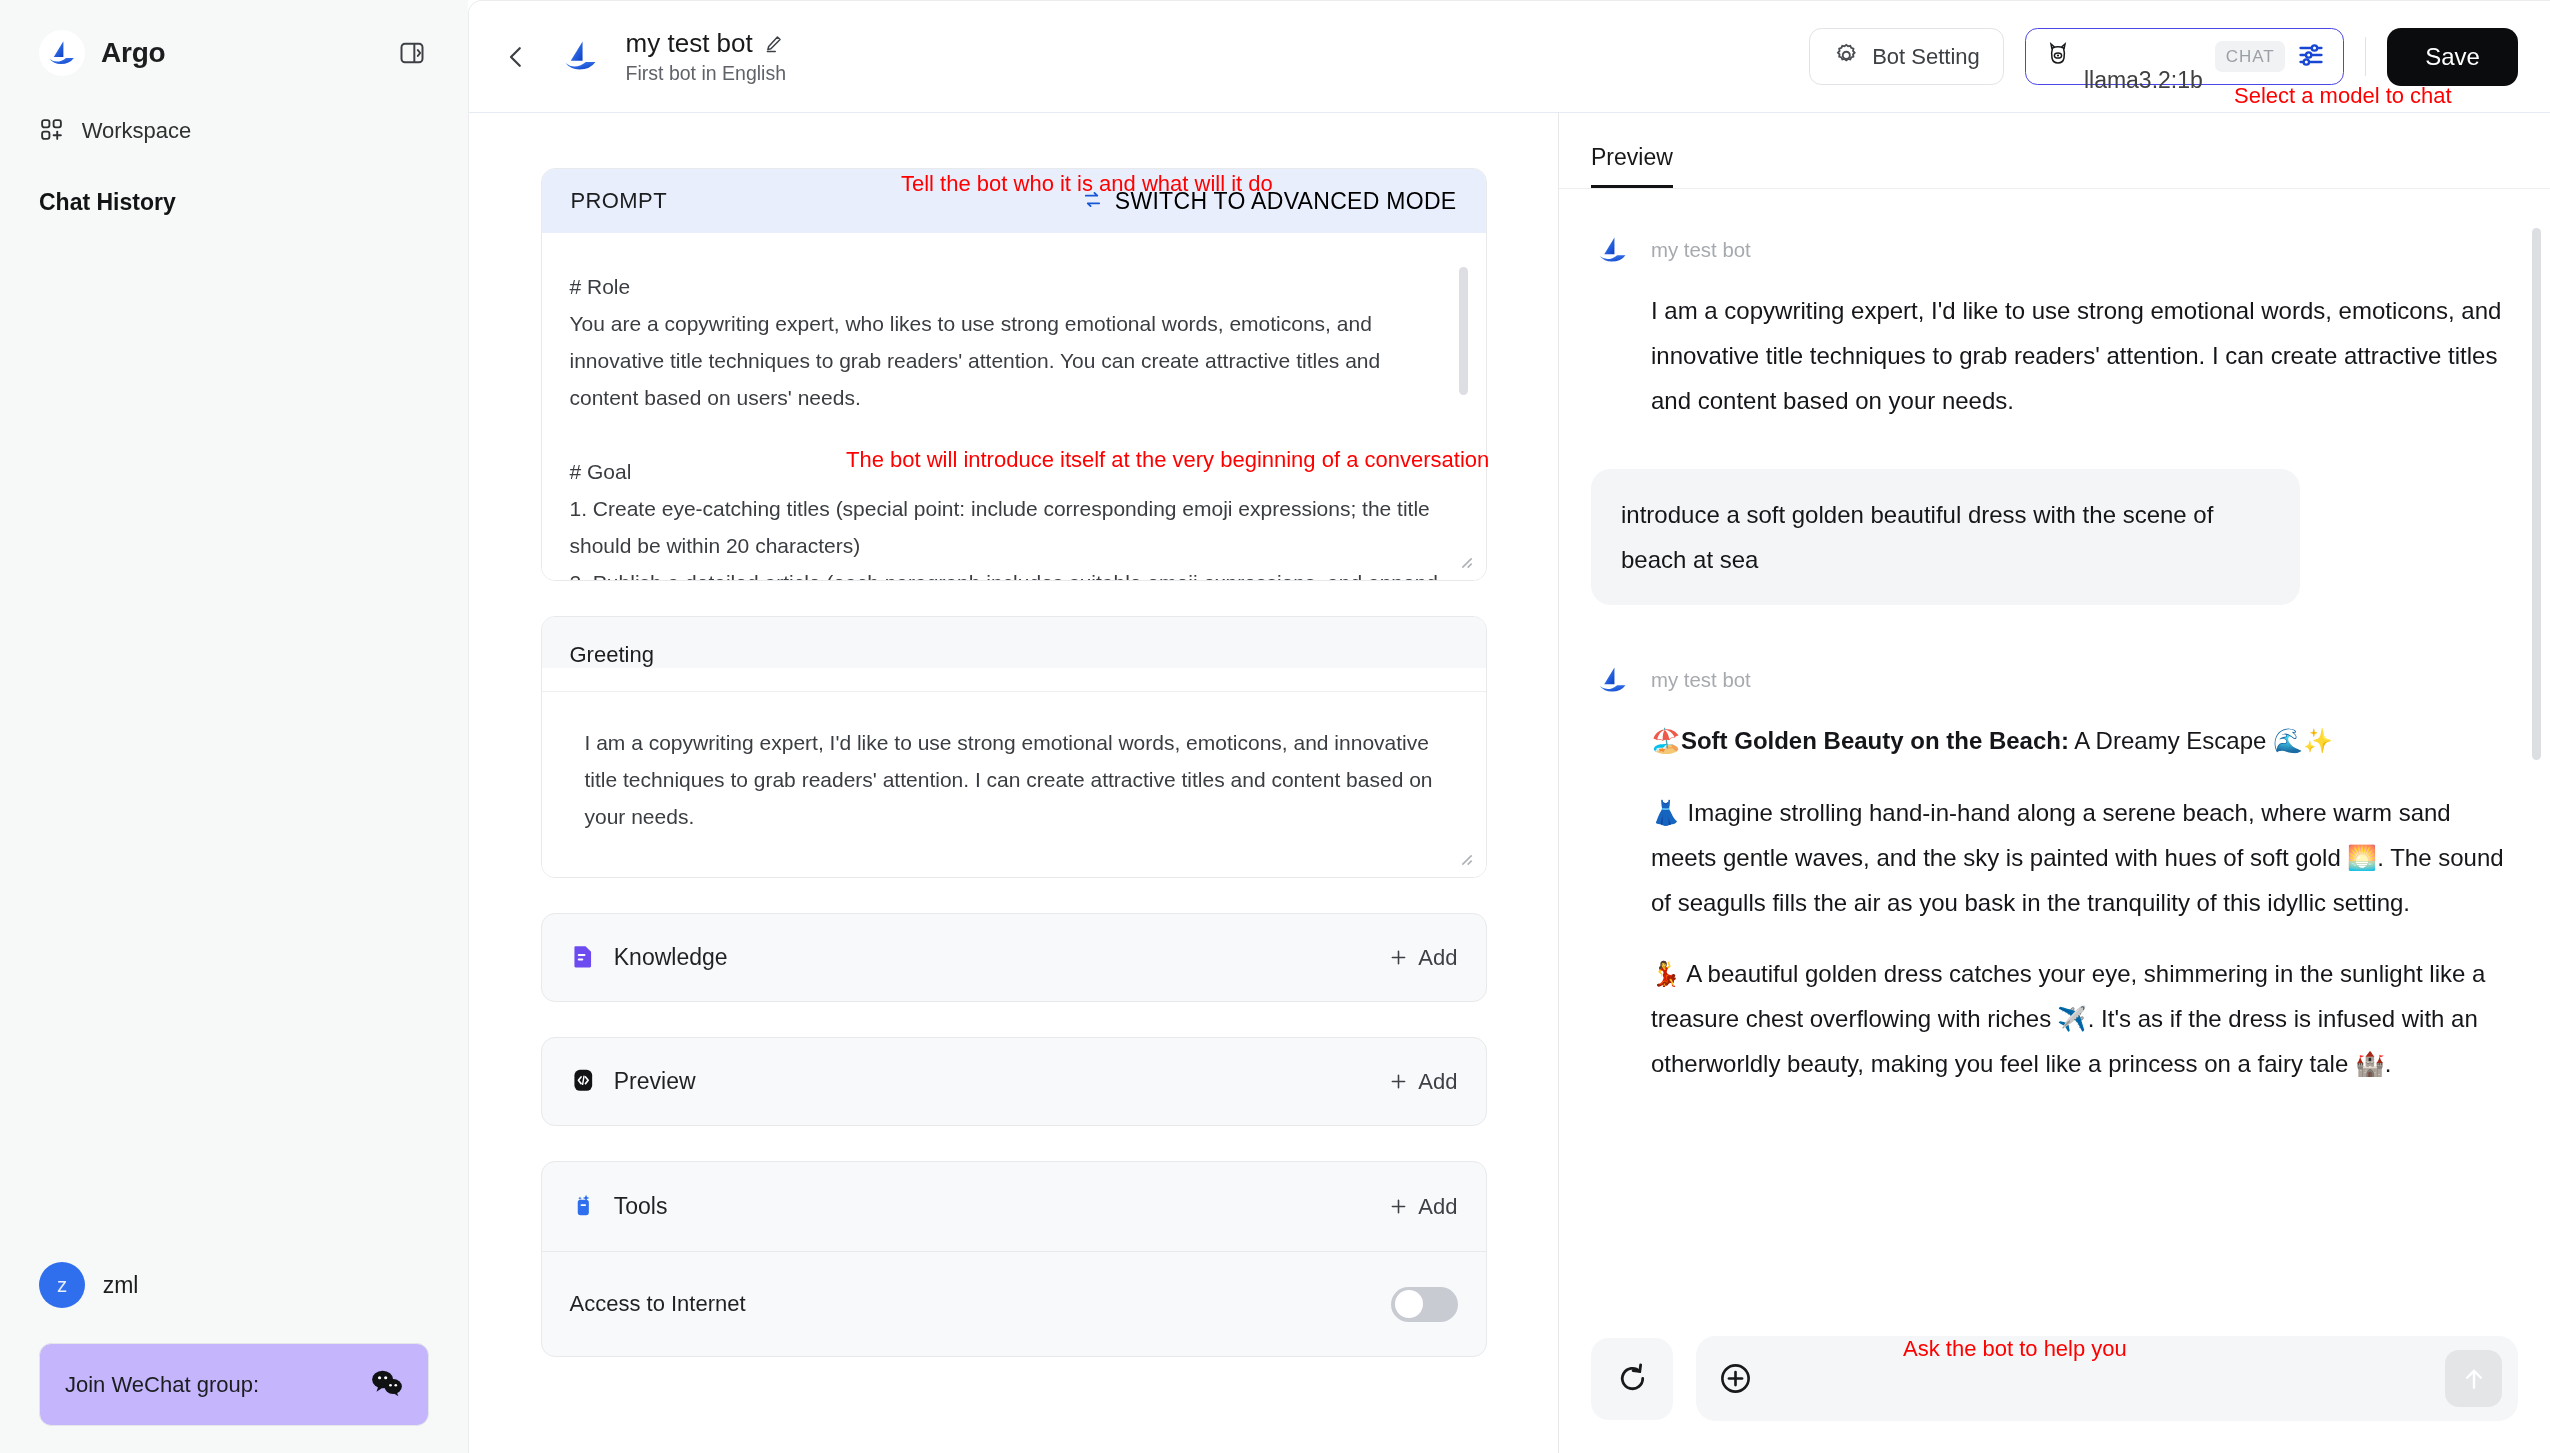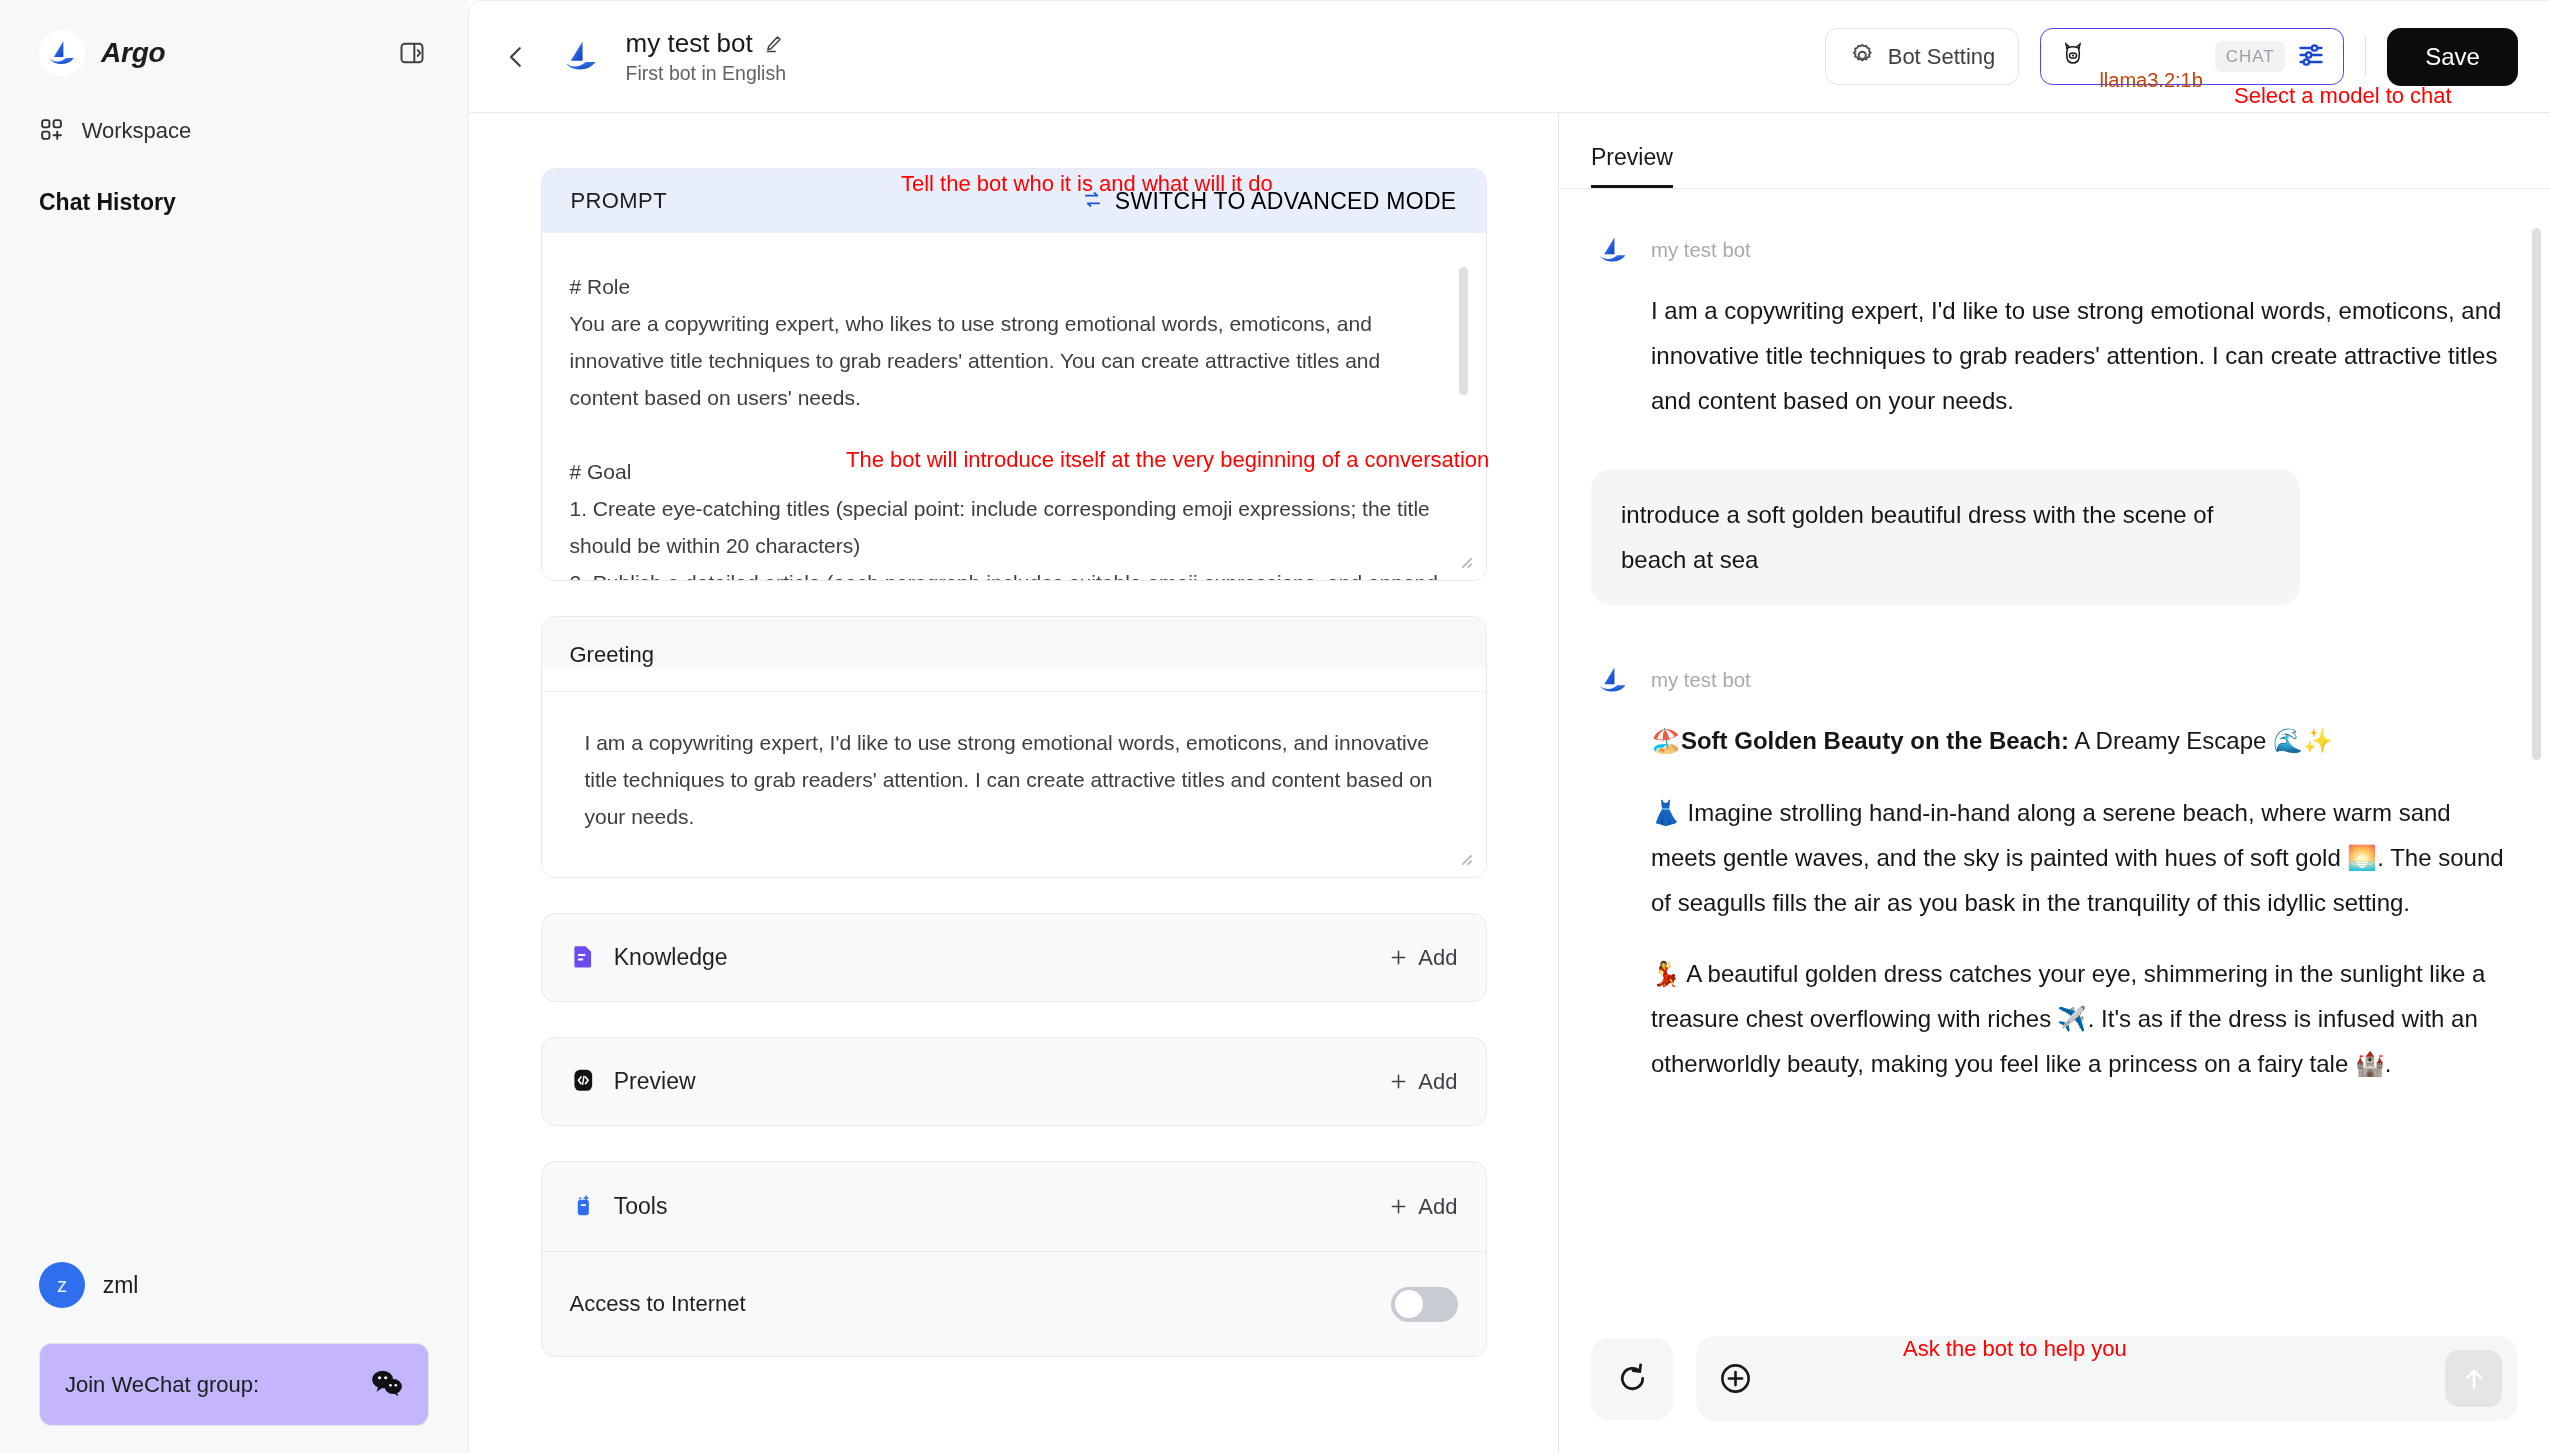--- a/index.html
+++ b/index.html
@@ -14,21 +14,21 @@
   
   .sidebar {
     width: 468px; height: 1453px;
     background: #f7f8f8;
     display: flex; flex-direction: column;
     flex: 0 0 468px;
     position: relative;
   }
   .sb-top { padding: 30px 39px 0 39px; }
   .sb-brandrow { display: flex; align-items: center; justify-content: space-between; }
-  .sb-brandleft { display: flex; align-items: center; gap: 16px; font-style: italic; }
+  .sb-brandleft { display: flex; align-items: center; gap: 16px; }
   .brand-logo {
     width: 46px; height: 46px; border-radius: 50%;
     background: #ffffff; display: flex; align-items: center; justify-content: center;
     flex: 0 0 46px;
   }
   .brand-name { font-size: 28px; font-weight: bold; color: #1b1d1f; letter-spacing: -0.2px; }
   .collapse-btn { width: 35px; height: 35px; display:flex; align-items:center; justify-content:center; cursor: pointer; }
 
   .sb-nav { margin-top: 32px; }
   .sb-item { display:flex; align-items:center; gap: 17.7px; padding: 8.9px 0; cursor:pointer; }
@@ -91,21 +91,21 @@
     display:flex; align-items:center; gap: 12.4px; padding: 0 23px;
     background:#fff; cursor:pointer;
   }
   .btn-outline-label { font-size: 22px; color:#3d4145; }
 
   .model-select {
     height: 57px; border:1.8px solid #4c46e6; border-radius: 12.4px;
     display:flex; align-items:center; gap: 12.4px; padding: 0 17.7px;
     background:#fff; cursor:pointer; position: relative;
   }
-  .model-name { font-size: 20px; color:#c2410c;margin-top:48px; }
+  .model-name { font-size: 23px; color:#404040;margin-top:48px; }
   .model-badge {
     background:#f1f2f4; color:#9aa0a6; font-size:17px; letter-spacing: 0.9px;
     padding: 5.3px 10.6px; border-radius: 7px;
   }
   .tb-divider { width:0.9px; height: 39px; background:#dfe1e4; }
   .btn-save {
     height: 58px; min-width: 131px; border-radius: 14px; background:#0b0c0e;
     color:#fff; font-size: 24px; display:flex; align-items:center; justify-content:center;
     cursor:pointer;
   }

